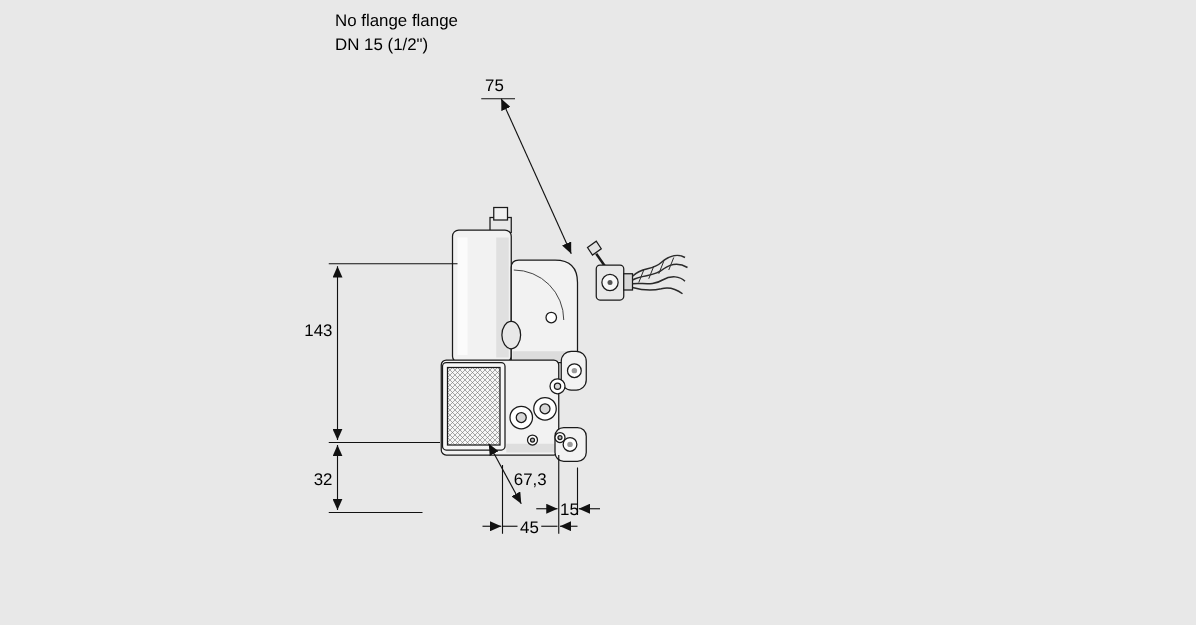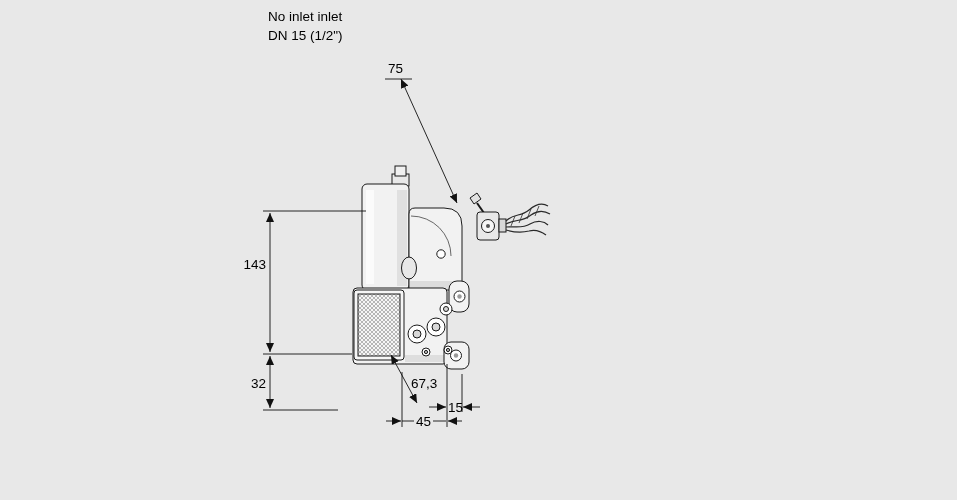--- a/index.html
+++ b/index.html
@@ -22,21 +22,21 @@
     font-family: "Liberation Sans", sans-serif;
     font-size: 13.5px;
     fill: #000;
     stroke: none;
   }
 </style>
 </head>
 <body>
 
 <div class="note">
-  <div>No inlet inlet</div>
+  <div>No flange flange</div>
   <div>DN 15 (1/2")</div>
 </div>
 
 <svg class="drawing" width="957" height="500" viewBox="0 0 957 500" xmlns="http://www.w3.org/2000/svg">
   <defs>
     <pattern id="mesh" width="4" height="4" patternUnits="userSpaceOnUse">
       <path d="M0,4 L4,0 M0,0 L4,4" stroke="#777" stroke-width="0.5" fill="none"></path>
     </pattern>
     <marker id="arr" orient="auto-start-reverse" markerWidth="10" markerHeight="8" refX="9" refY="4" markerUnits="userSpaceOnUse">
       <path d="M0,0 L9,4 L0,8 Z" fill="#111"></path>

